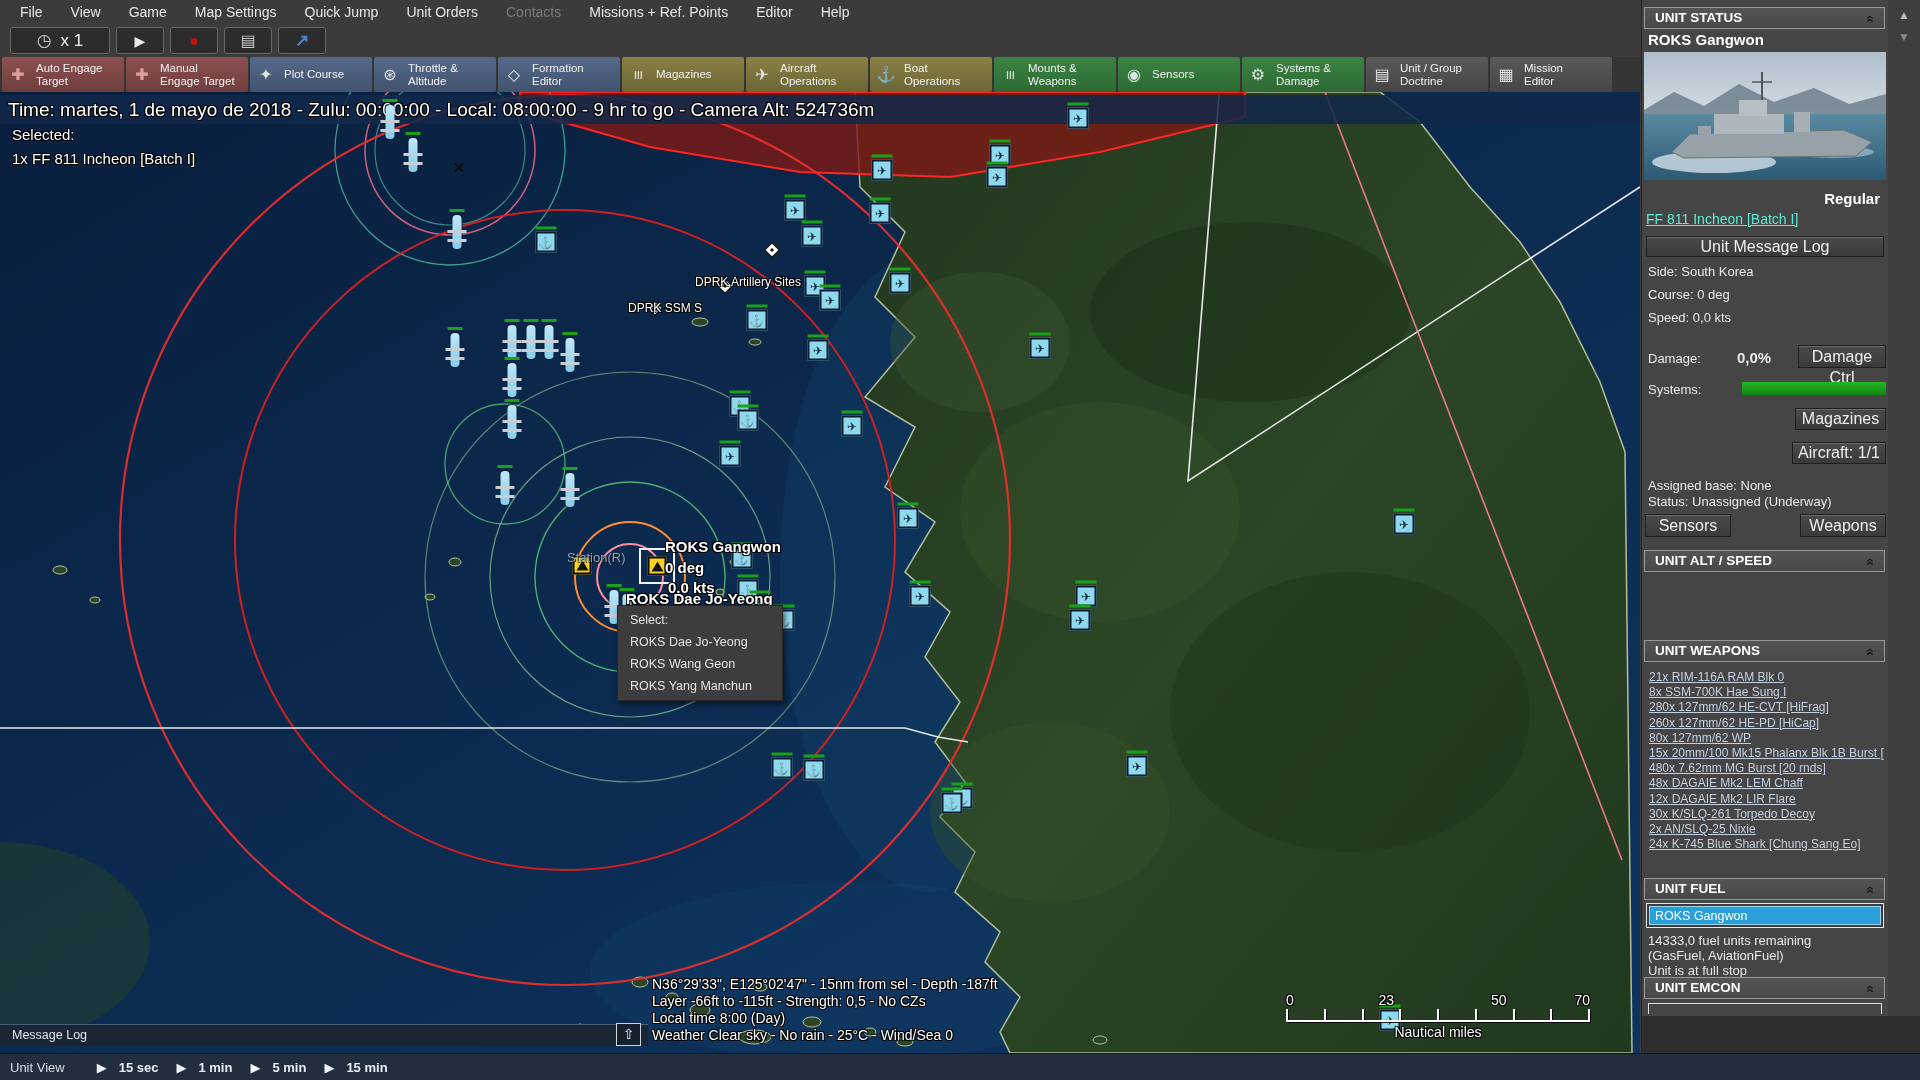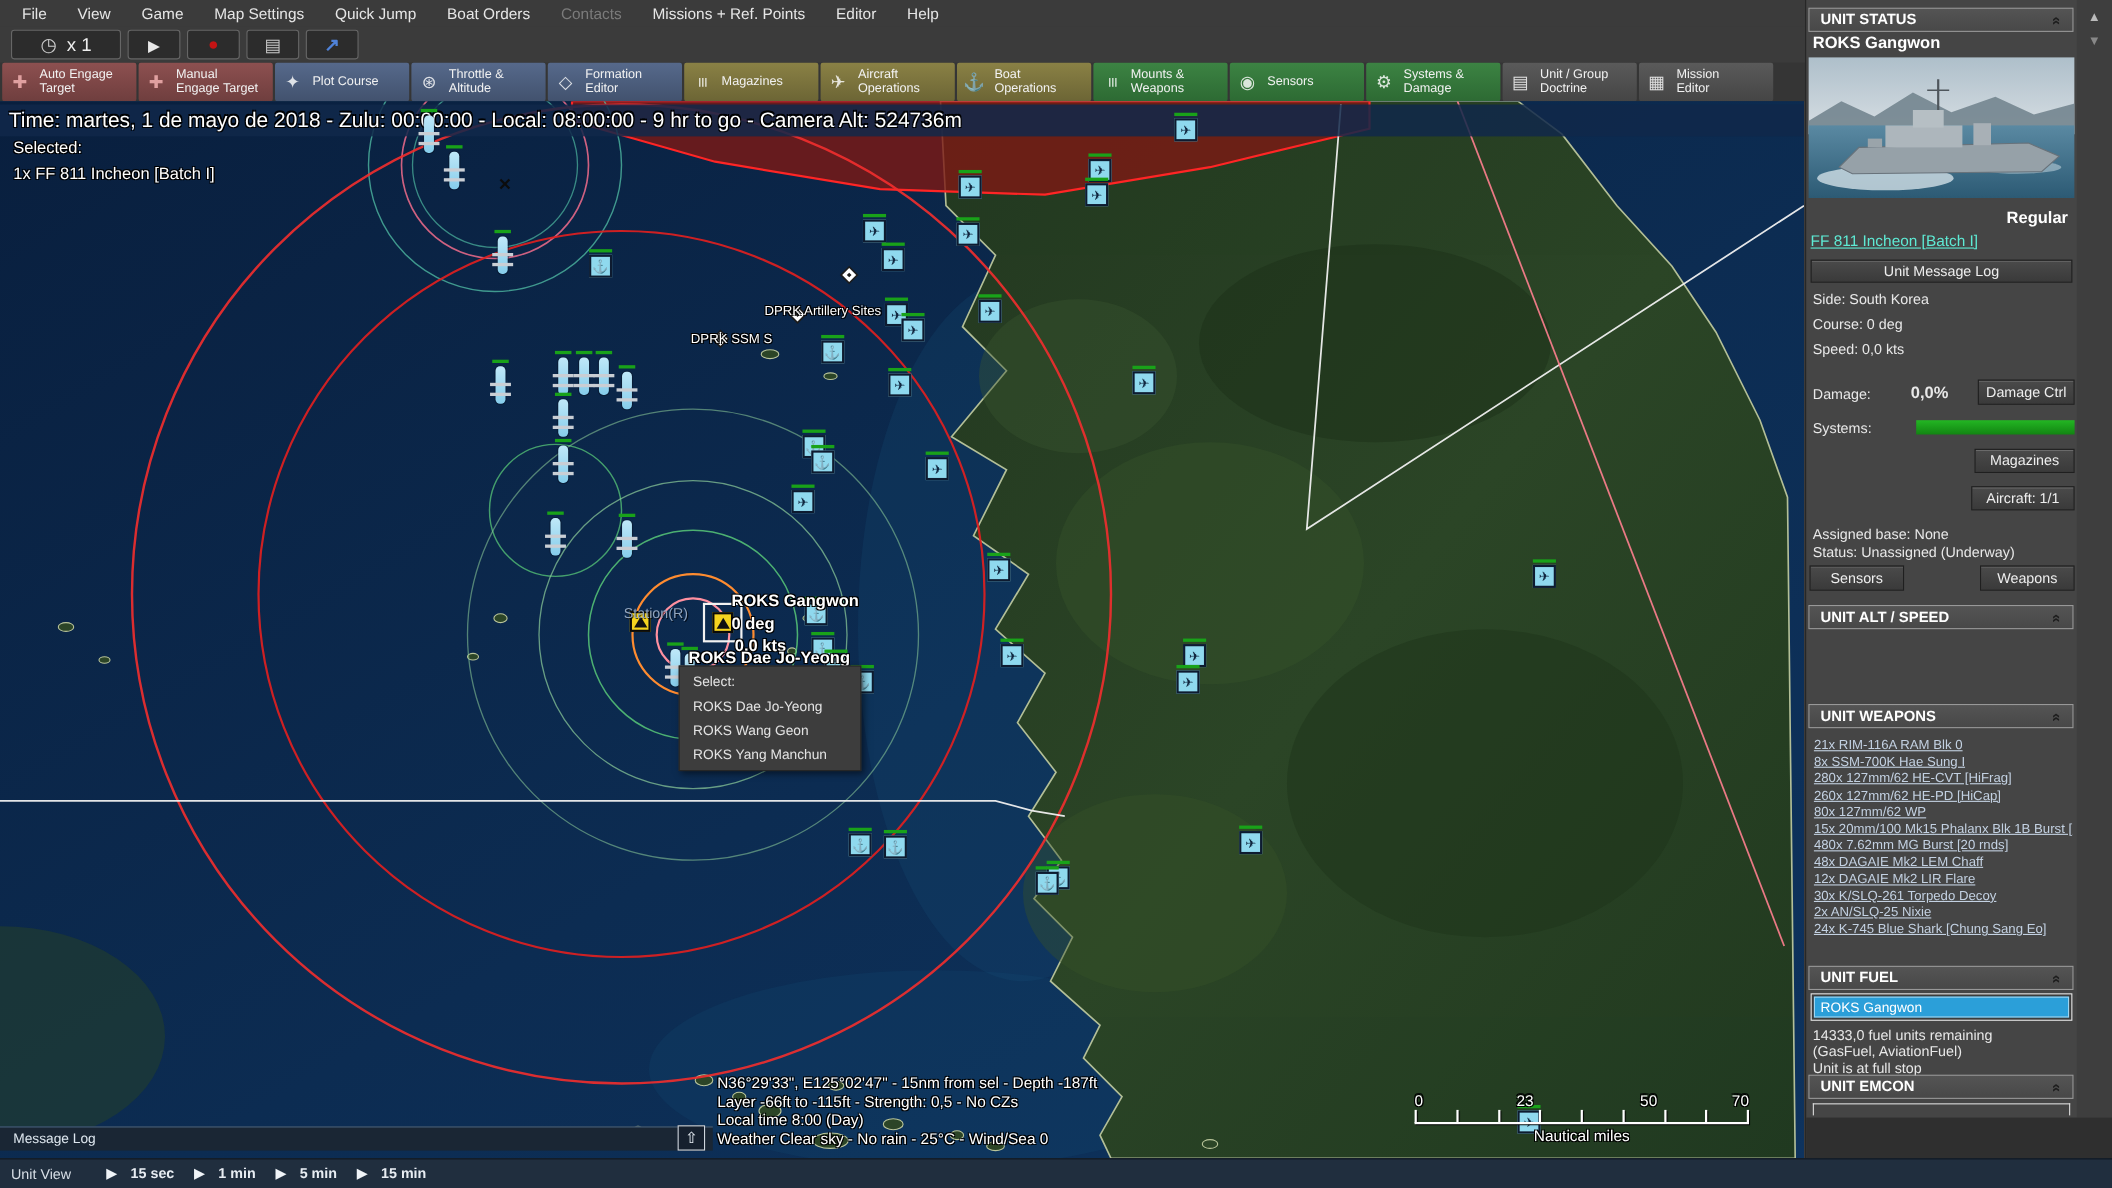--- a/index.html
+++ b/index.html
@@ -114,21 +114,21 @@
   #scrollcol { position:absolute; left:246px; top:0; width:33px; height:1016px; background:#3e3e3e; }
   .scr { position:absolute; left:8px; width:16px; text-align:center; font-size:12px; cursor:pointer; }
   .panel-h { position:absolute; left:2px; width:241px; height:22px;
              background:linear-gradient(#545454,#484848); border:1px solid #989898;
              color:#fff; font-weight:bold; font-size:13.5px; line-height:20px;
              padding-left:10px; }
   .panel-h .chev { position:absolute; right:9px; top:1px; color:#1d1d1d; font-size:14px;
                    transform:rotate(90deg); font-weight:bold; cursor:pointer; }
   .sbtn { position:absolute; background:linear-gradient(#4a4a4a,#3a3a3a);
           border:1px solid #1f1f1f; box-shadow:inset 0 1px 0 #6a6a6a;
-          color:#eee; font-size:13px; text-align:center; cursor:pointer; }
+          color:#eee; font-size:16px; text-align:center; cursor:pointer; }
   .sline { position:absolute; left:6px; white-space:nowrap; }
   .wlink { display:block; color:#c3d1e2; text-decoration:underline; font-size:12px;
            line-height:15.2px; white-space:nowrap; cursor:pointer; }
   #shipphoto { position:absolute; left:2px; top:52px; width:242px; height:128px; }
   #classlink { position:absolute; left:4px; top:211px; color:#5eead4;
                text-decoration:underline; font-size:14px; cursor:pointer; }
   #systemsbar { position:absolute; left:100px; top:382px; width:144px; height:13px;
                 background:linear-gradient(#23b623,#128412); }
   #fuelbox { position:absolute; left:4px; top:903px; width:238px; height:25px;
              border:1px solid #e8e8e8; background:#3c3c3c; padding:2px; }
@@ -150,21 +150,21 @@
 <body>
 
 <div id="app">
 
   <div id="menubar">
       <div class="menu-item">File</div>
       <div class="menu-item">View</div>
       <div class="menu-item">Game</div>
       <div class="menu-item">Map Settings</div>
       <div class="menu-item">Quick Jump</div>
-      <div class="menu-item">Boat Orders</div>
+      <div class="menu-item">Unit Orders</div>
       <div class="menu-item disabled">Contacts</div>
       <div class="menu-item">Missions + Ref. Points</div>
       <div class="menu-item">Editor</div>
       <div class="menu-item">Help</div>
     </div>
   <div id="controlbar">
       <div class="ctl wide">
         <span class="ic-clock">◷</span>
         <span class="lbl">x 1</span>
       </div>

